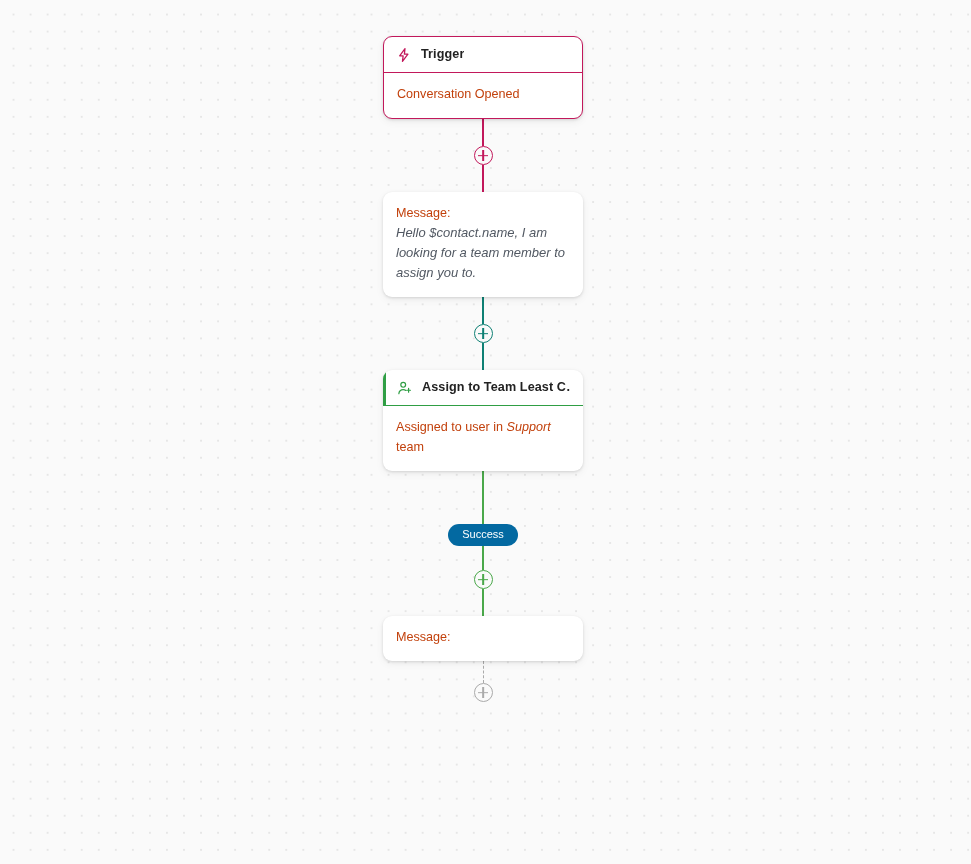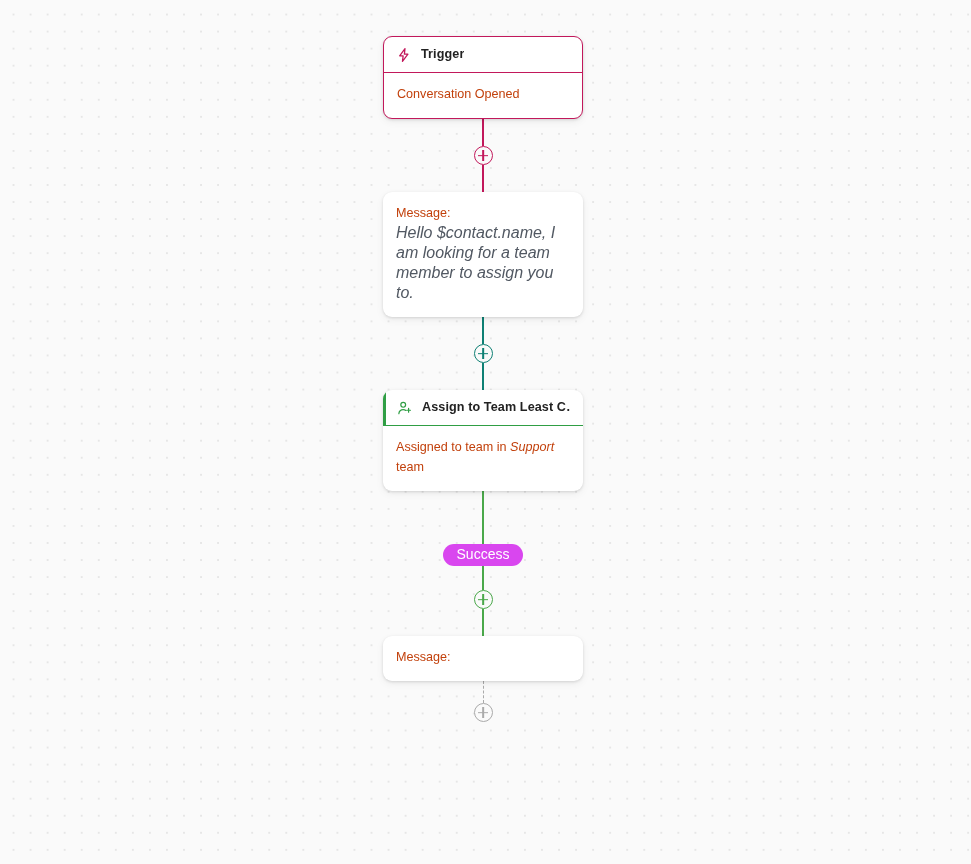--- a/index.html
+++ b/index.html
@@ -79,21 +79,21 @@
     padding: 11px 12px 14px 13px;
   }
 
   .body-label {
     font-size: 12.6px;
     color: #c2410c;
     line-height: 20px;
   }
 
   .body-italic {
-    font-size: 16px;
+    font-size: 13px;
     color: #515862;
     font-style: italic;
     line-height: 20px;
   }
 
   .inline-italic { font-style: italic; margin-top: 32px; }
 
   
   .node.trigger {
     border: 1.4px solid #c2185b;
@@ -151,23 +151,23 @@
     left: 3.2px; right: 3.2px; top: 50%;
     height: 1.7px; transform: translateY(-50%);
   }
   .plus::after {
     top: 3.2px; bottom: 3.2px; left: 50%;
     width: 1.7px; transform: translateX(-50%);
   }
 
   
   .pill {
-    background: #d946ef;
+    background: #0369a1;
     color: #ffffff;
-    font-size: 14px;
+    font-size: 11px;
     border-radius: 11px;
     padding: 4px 14px 5px 14px;
     line-height: 13px;
     z-index: 3;
     position: relative;
   }
 
   .c-crimson { --line: #c2185b; }
   .c-teal    { --line: #0e8074; }
   .c-green   { --line: #4aa84a; }
@@ -218,21 +218,21 @@
         <span class="node-icon">
           <svg width="16" height="16" viewBox="0 0 24 24" fill="none" stroke="#2f9e44" stroke-width="1.8" stroke-linejoin="round" stroke-linecap="round">
             <circle cx="9.3" cy="7.3" r="3.6"></circle>
             <path d="M2.8 20.6c0-3.6 2.9-6.2 6.5-6.2 1.5 0 2.9.45 4 1.2"></path>
             <path d="M17.4 12.6v5.6M14.6 15.4h5.6"></path>
           </svg>
         </span>
         <span class="node-title">Assign to Team Least C…</span>
       </div>
       <div class="node-body">
-        <div class="body-label"><span>Assigned to team in </span><span class="inline-italic">Support</span><span> team</span></div>
+        <div class="body-label"><span>Assigned to user in </span><span class="inline-italic">Support</span><span> team</span></div>
       </div>
     </div>
 
     <div class="connector c-green">
       <div class="conn-line" style="height:53px"></div>
       <div class="pill">Success</div>
       <div class="conn-line" style="height:24px"></div>
       <div class="plus"></div>
       <div class="conn-line" style="height:27px"></div>
     </div>

